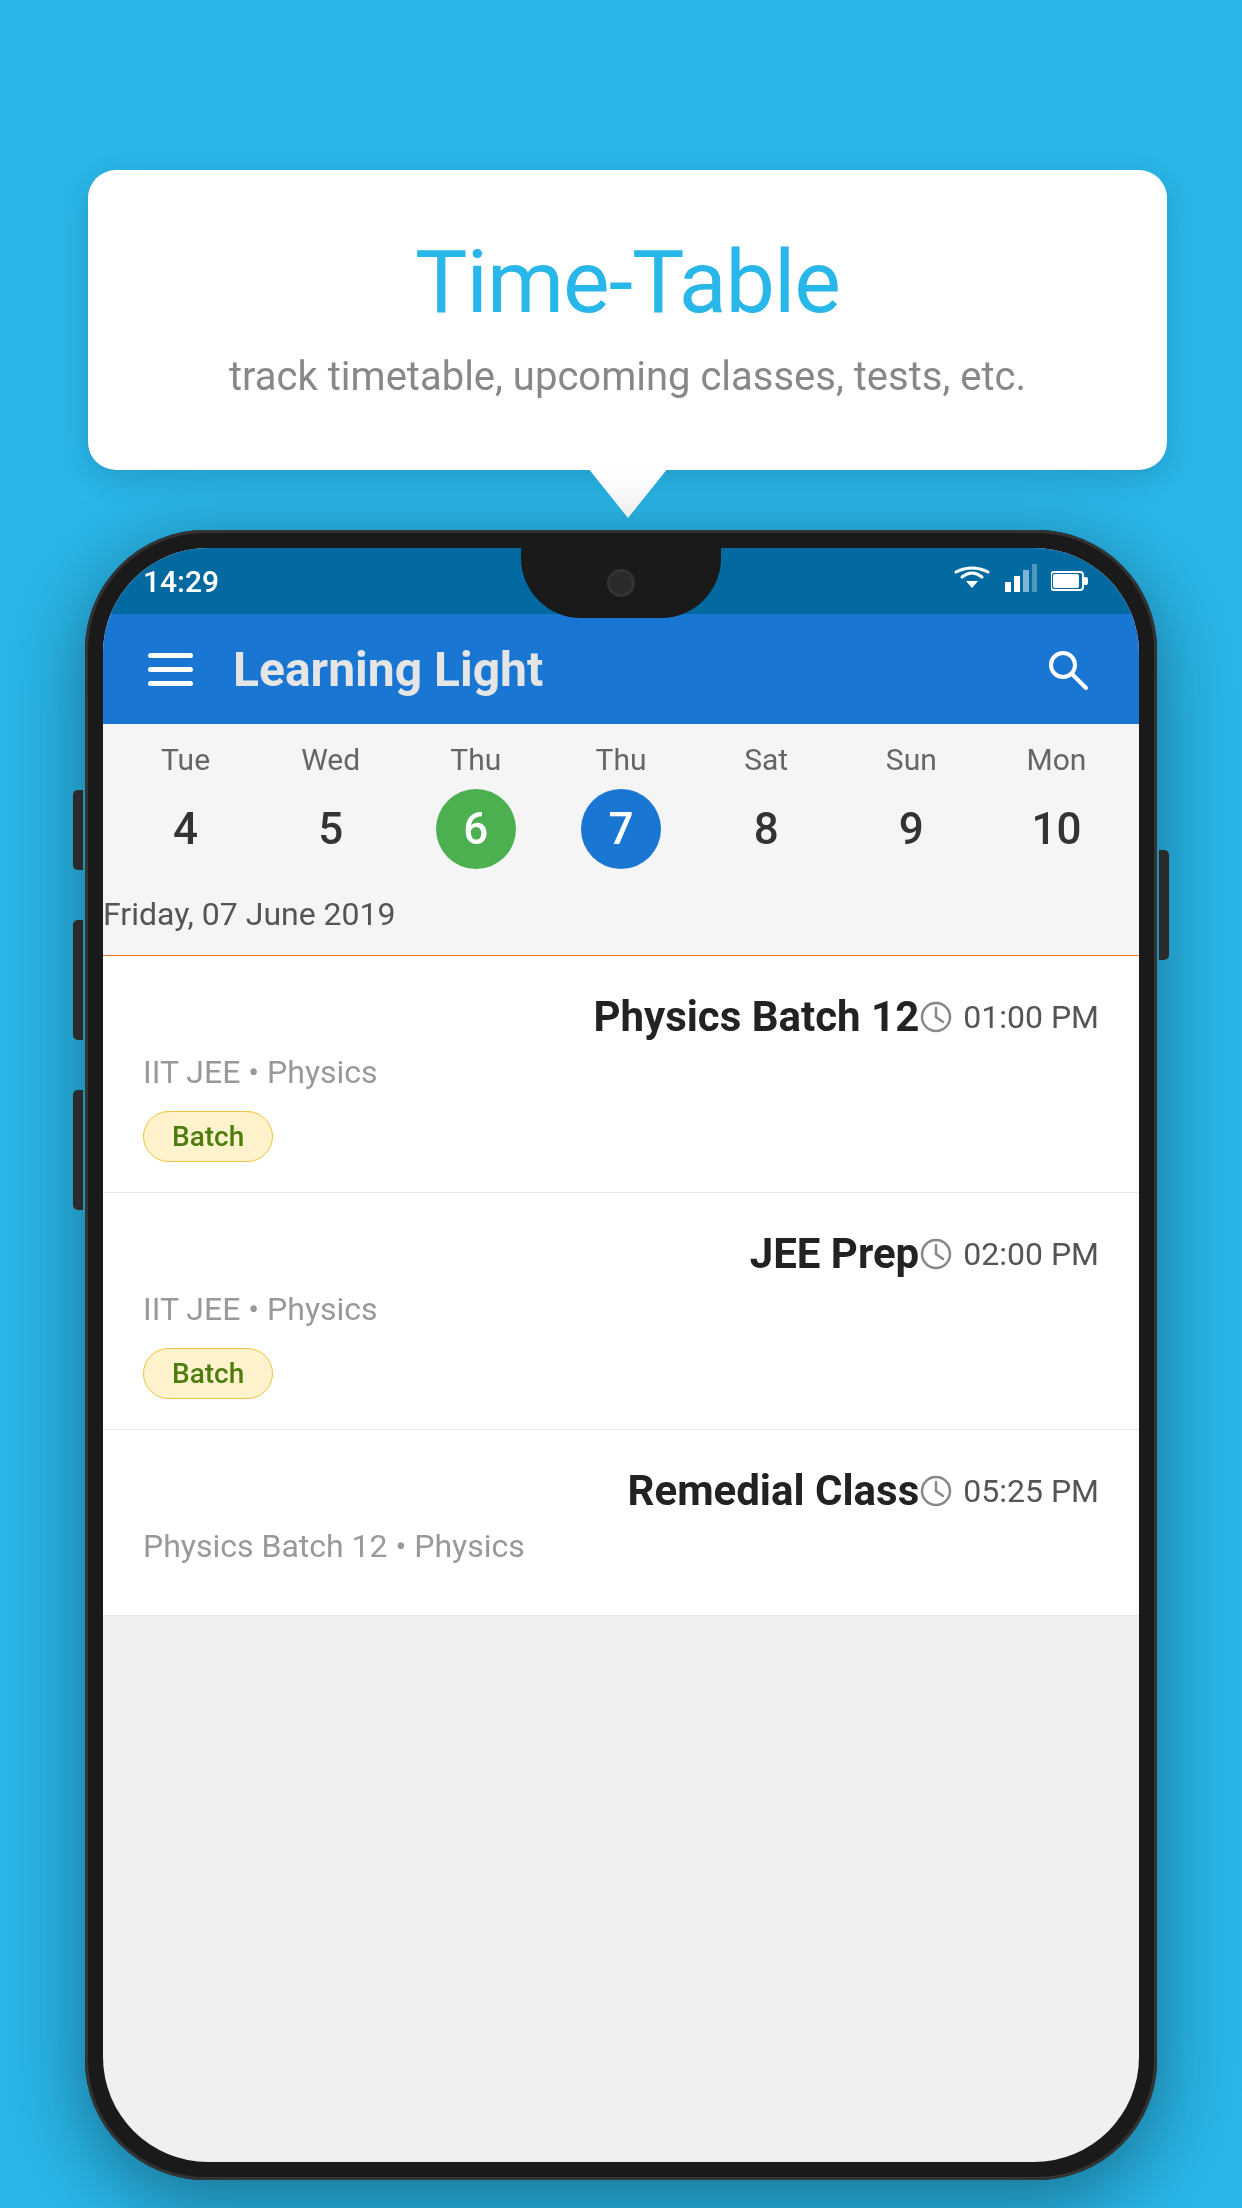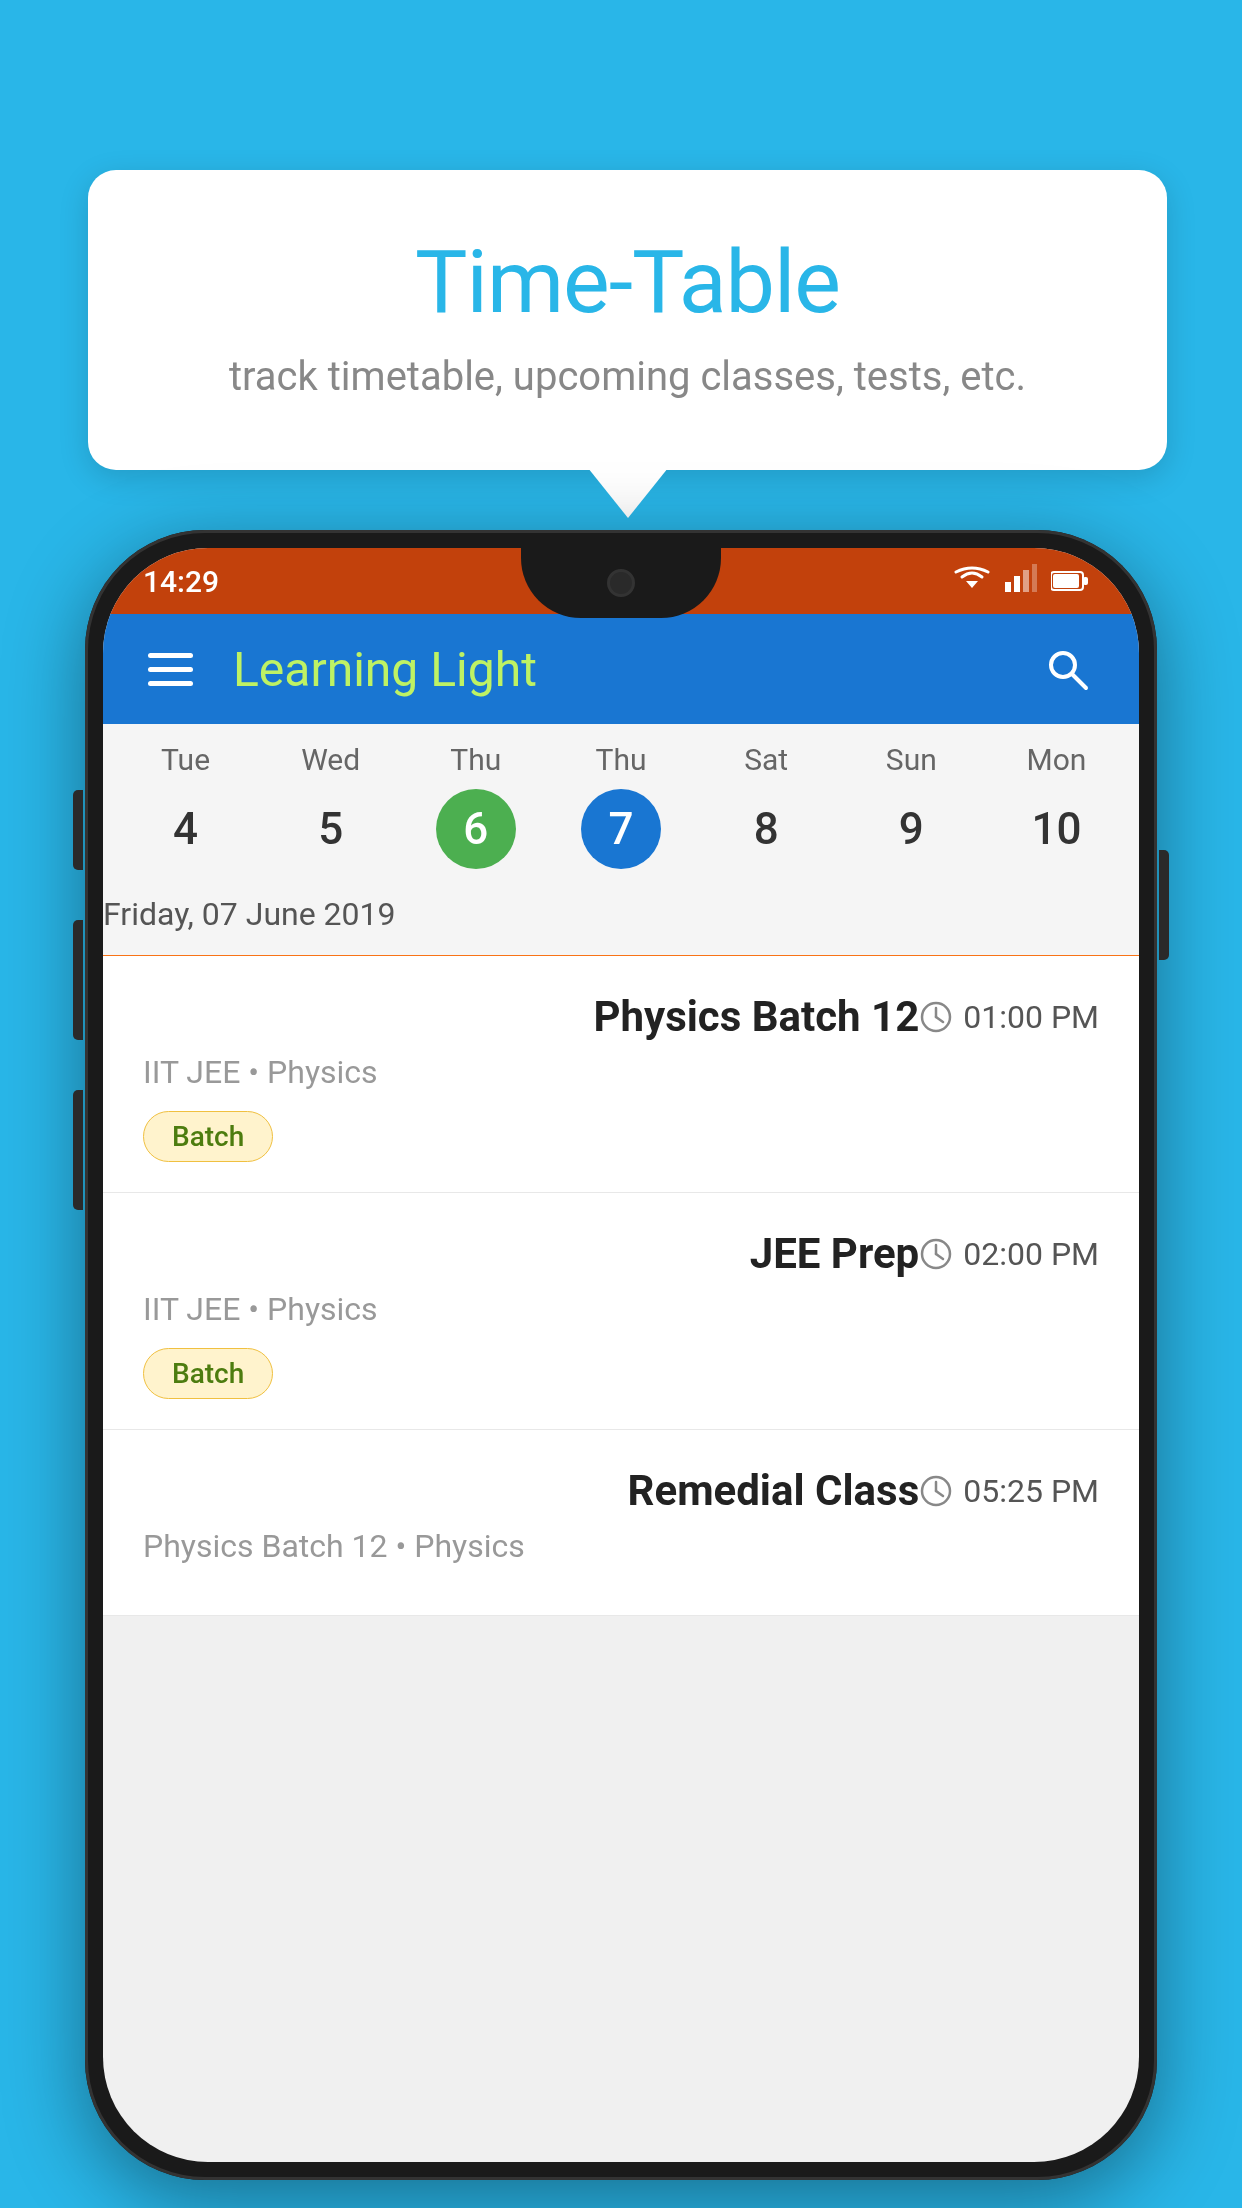--- a/index.html
+++ b/index.html
@@ -95,21 +95,21 @@
       width: 100%;
       height: 100%;
       background: #f0f0f0;
       border-radius: 105px;
       overflow: hidden;
       position: relative;
     }
 
     
     .status-bar {
-      background: #c2410c;
+      background: #0369a1;
       height: 66px;
       display: flex;
       align-items: center;
       justify-content: space-between;
       padding: 0 50px 0 40px;
       color: #fff;
       font-size: 30px;
     }
     .status-time { font-weight: 500; }
     .status-icons { display: flex; align-items: center; gap: 14px; }
@@ -132,22 +132,22 @@
     }
     .menu-icon span {
       display: block;
       width: 45px;
       height: 5px;
       background: #fff;
       border-radius: 3px;
     }
     .app-title {
       font-size: 48px;
-      font-weight: 400;
-      color: #bef264;
+      font-weight: 700;
+      color: #e5e5e5;
       flex: 1;
     }
     .search-icon-btn {
       width: 55px;
       height: 55px;
       display: flex;
       align-items: center;
       justify-content: center;
       cursor: pointer;
     }

